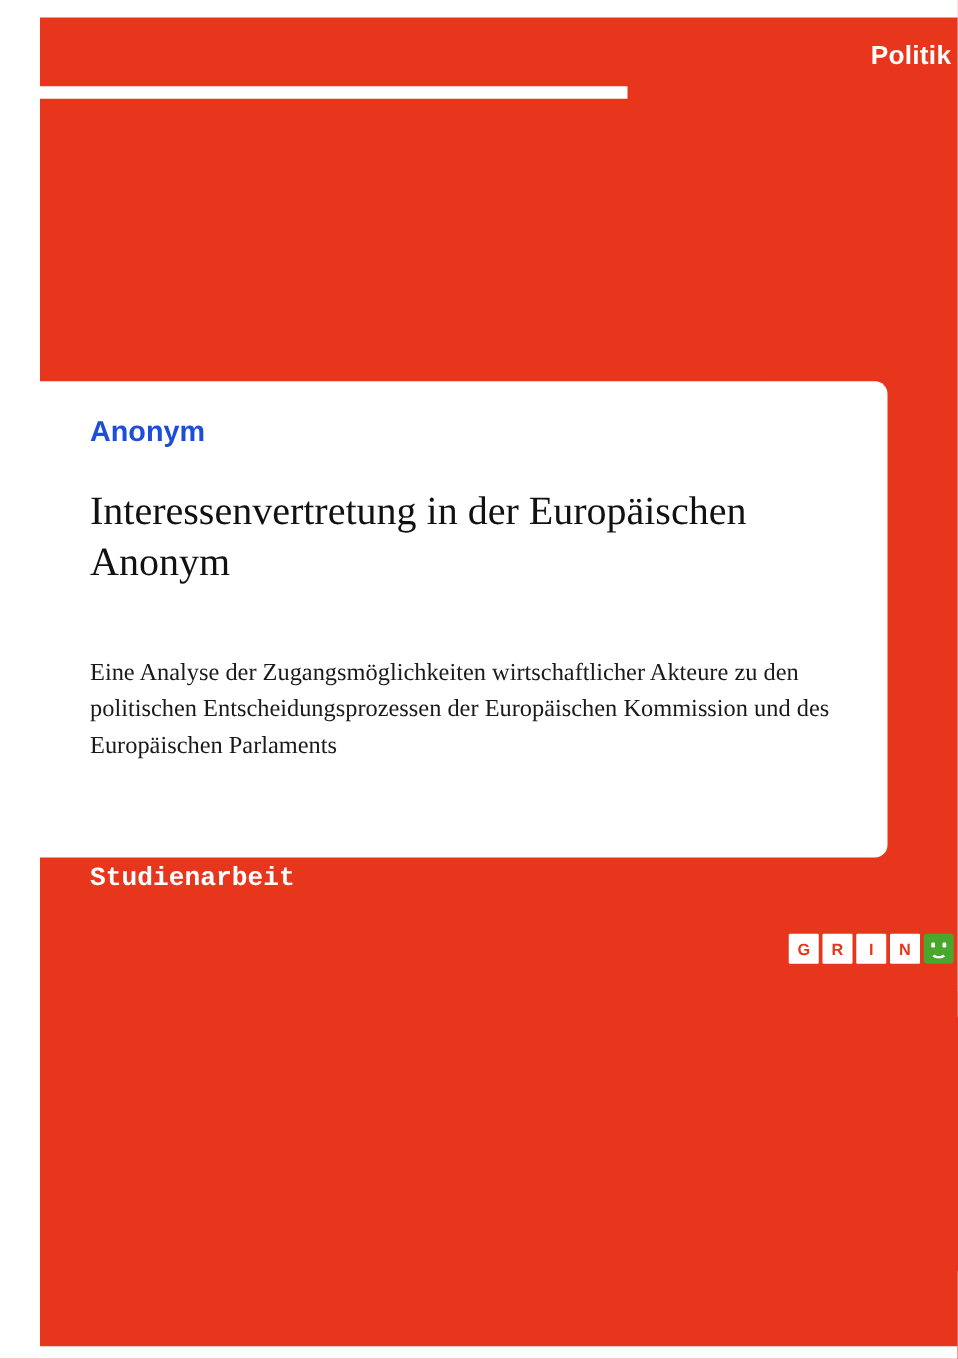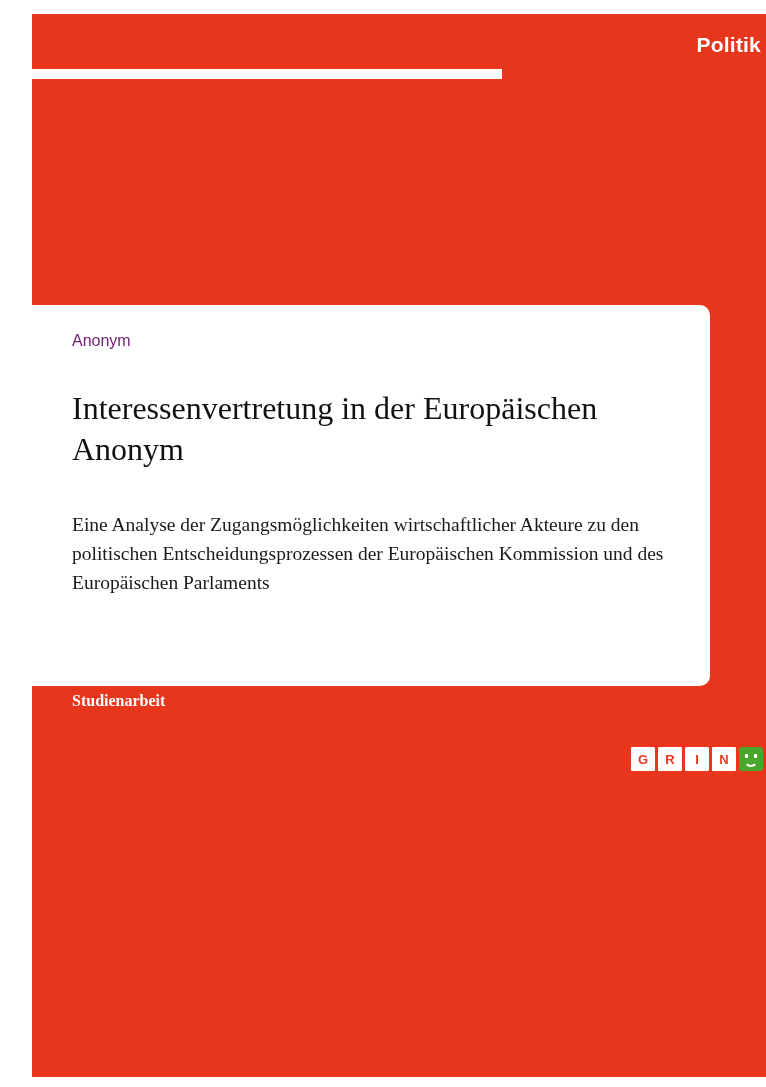--- a/index.html
+++ b/index.html
@@ -70,57 +70,57 @@
     height: 381px;
     background: #ffffff;
     border-top-right-radius: 10px;
     border-bottom-right-radius: 10px;
   }
 
   .author {
     position: absolute;
     left: 40px;
     top: 27px;
-    font-size: 16px;
-    font-weight: normal;
-    color: #701a75;
+    font-size: 23px;
+    font-weight: bold;
+    color: #1d4ed8;
     font-family: "Liberation Sans", sans-serif;
   }
 
   .title {
     position: absolute;
     left: 40px;
     top: 83px;
     width: 620px;
     font-family: "Liberation Serif", serif;
     font-size: 32px;
     line-height: 41px;
     color: #111111;
     font-weight: normal;
   }
 
   .subtitle {
     position: absolute;
     left: 40px;
-    top: 205px;
+    top: 219px;
     width: 620px;
     font-family: "Liberation Serif", serif;
     font-size: 19.5px;
     line-height: 29px;
     color: #1a1a1a;
   }
 
   .doctype {
     position: absolute;
     left: 40px;
     top: 692px;
-    font-size: 16px;
+    font-size: 21px;
     font-weight: bold;
     color: #ffffff;
-    font-family: Liberation Serif, serif;
+    font-family: Liberation Mono, monospace;
   }
 
   
   .grin-logo {
     position: absolute;
     right: 35px;
     bottom: 22px;
     display: flex;
     align-items: center;
     gap: 3px;

